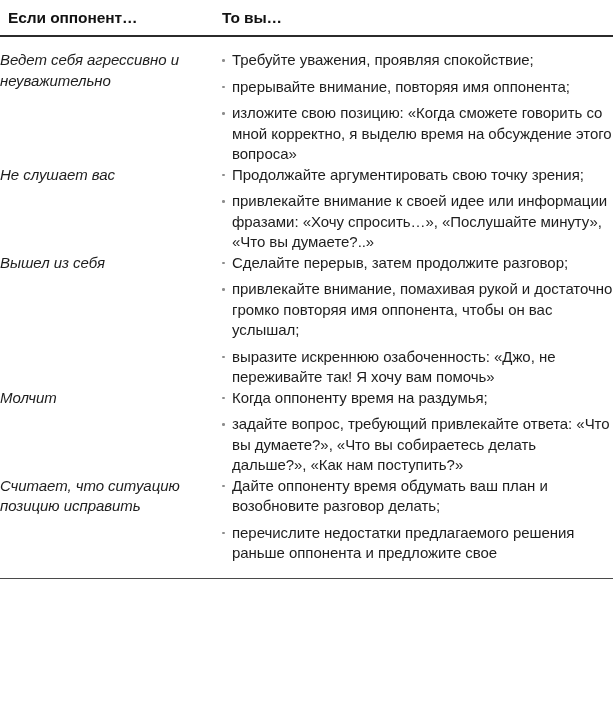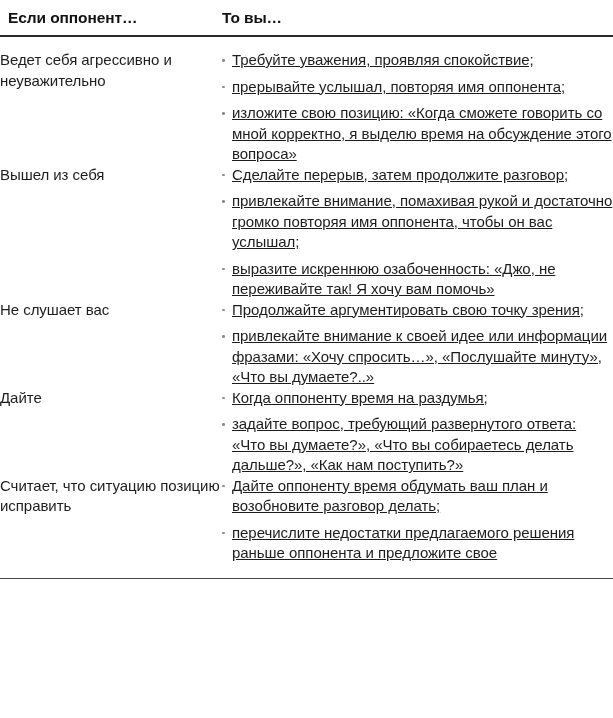--- a/index.html
+++ b/index.html
@@ -72,20 +72,21 @@
   .body-row > td {
     vertical-align: top;
     padding: 0;
   }
   .cell-situation {
     padding: 11px 16px 11px 8px;
     font-size: 15px;
     line-height: 20.5px;
     color: #1d1d1d;
     letter-spacing: -0.05px;
+    font-style: italic;
   }
   .cell-actions {
     padding: 11px 12px 11px 0;
   }
 
   
   ul.actions {
     list-style: none;
     margin: 0;
     padding: 0;
@@ -104,21 +105,21 @@
 
   ul.actions > li .dot {
     position: absolute;
     left: 0;
     top: 9px;
     width: 2.6px;
     height: 2.6px;
     background: #8c8c8c;
     border-radius: 50%;
   }
-  .li-text { display: block; text-decoration: underline; }
+  .li-text { display: block; }
 
   
   tr[data-row="0"] .cell-situation,
   tr[data-row="0"] .cell-actions { padding-top: 13px; }
   tr[data-row="4"] .cell-situation,
   tr[data-row="4"] .cell-actions { padding-bottom: 14px; }
 </style>
 </head>
 <body>
 
@@ -147,25 +148,40 @@
         <tr class="body-row" data-row="0">
           <td class="cell-situation">Ведет себя агрессивно и неуважительно</td>
           <td class="cell-actions">
             <ul class="actions">
               <li>
                 <span class="dot"></span>
                 <span class="li-text">Требуйте уважения, проявляя спокойствие;</span>
               </li>
               <li>
                 <span class="dot"></span>
-                <span class="li-text">прерывайте услышал, повторяя имя оппонента;</span>
+                <span class="li-text">прерывайте внимание, повторяя имя оппонента;</span>
               </li>
               <li>
                 <span class="dot"></span>
                 <span class="li-text">изложите свою позицию: «Когда сможете говорить со мной корректно, я выделю время на обсуждение этого вопроса»</span>
+              </li>
+            </ul>
+          </td>
+        </tr>
+        <tr class="body-row" data-row="1">
+          <td class="cell-situation">Не слушает вас</td>
+          <td class="cell-actions">
+            <ul class="actions">
+              <li>
+                <span class="dot"></span>
+                <span class="li-text">Продолжайте аргументировать свою точку зрения;</span>
+              </li>
+              <li>
+                <span class="dot"></span>
+                <span class="li-text">привлекайте внимание к своей идее или информации фразами: «Хочу спросить…», «Послушайте минуту», «Что вы думаете?..»</span>
               </li>
             </ul>
           </td>
         </tr>
         <tr class="body-row" data-row="2">
           <td class="cell-situation">Вышел из себя</td>
           <td class="cell-actions">
             <ul class="actions">
               <li>
                 <span class="dot"></span>
@@ -175,46 +191,31 @@
                 <span class="dot"></span>
                 <span class="li-text">привлекайте внимание, помахивая рукой и достаточно громко повторяя имя оппонента, чтобы он вас услышал;</span>
               </li>
               <li>
                 <span class="dot"></span>
                 <span class="li-text">выразите искреннюю озабоченность: «Джо, не переживайте так! Я хочу вам помочь»</span>
               </li>
             </ul>
           </td>
         </tr>
-        <tr class="body-row" data-row="1">
-          <td class="cell-situation">Не слушает вас</td>
-          <td class="cell-actions">
-            <ul class="actions">
-              <li>
-                <span class="dot"></span>
-                <span class="li-text">Продолжайте аргументировать свою точку зрения;</span>
-              </li>
-              <li>
-                <span class="dot"></span>
-                <span class="li-text">привлекайте внимание к своей идее или информации фразами: «Хочу спросить…», «Послушайте минуту», «Что вы думаете?..»</span>
-              </li>
-            </ul>
-          </td>
-        </tr>
         <tr class="body-row" data-row="3">
-          <td class="cell-situation">Дайте</td>
+          <td class="cell-situation">Молчит</td>
           <td class="cell-actions">
             <ul class="actions">
               <li>
                 <span class="dot"></span>
                 <span class="li-text">Когда оппоненту время на раздумья;</span>
               </li>
               <li>
                 <span class="dot"></span>
-                <span class="li-text">задайте вопрос, требующий развернутого ответа: «Что вы думаете?», «Что вы собираетесь делать дальше?», «Как нам поступить?»</span>
+                <span class="li-text">задайте вопрос, требующий привлекайте ответа: «Что вы думаете?», «Что вы собираетесь делать дальше?», «Как нам поступить?»</span>
               </li>
             </ul>
           </td>
         </tr>
         <tr class="body-row" data-row="4">
           <td class="cell-situation">Считает, что ситуацию позицию исправить</td>
           <td class="cell-actions">
             <ul class="actions">
               <li>
                 <span class="dot"></span>

